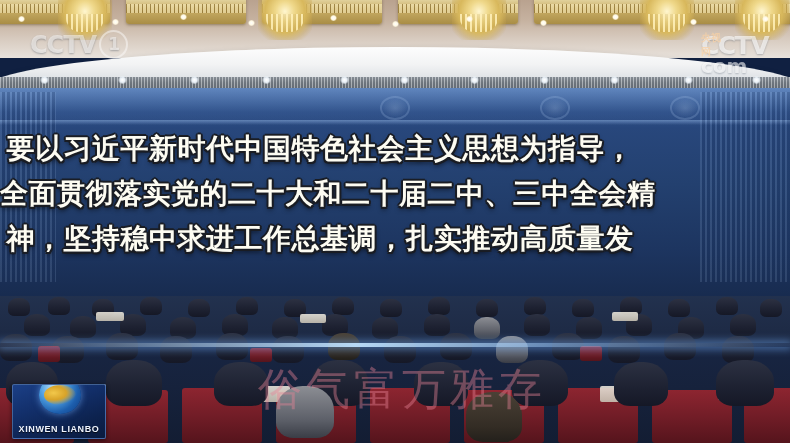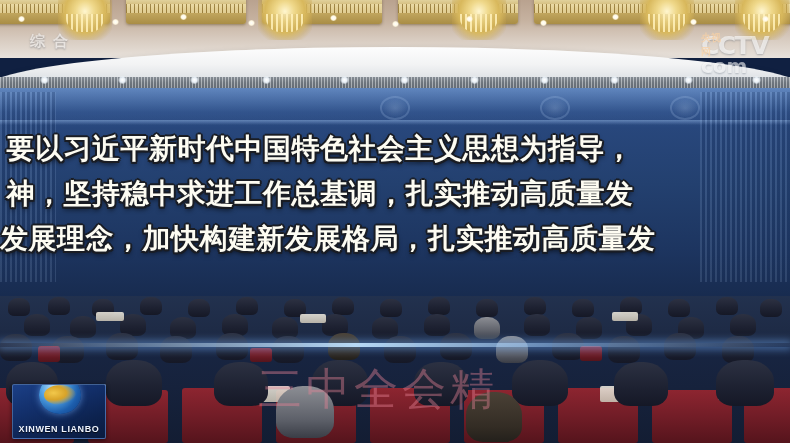--- a/index.html
+++ b/index.html
@@ -370,35 +370,37 @@
     <div class="head" style="left:512px;top:64px;width:56px;height:46px;"></div>
     <div class="head" style="left:614px;top:66px;width:54px;height:44px;"></div>
     <div class="head" style="left:716px;top:64px;width:58px;height:46px;"></div>
 
     <div class="head gray" style="left:276px;top:90px;width:58px;height:52px;"></div>
     <div class="head lite" style="left:466px;top:96px;width:56px;height:50px;"></div>
   </div>
 
   <div class="subs">
     <div class="subline">要以习近平新时代中国特色社会主义思想为指导，</div>
+    <div class="subline">全面贯彻落实党的二十大和二十届二中、三中全会精</div>
     <div class="subline">神，坚持稳中求进工作总基调，扎实推动高质量发</div>
-    <div class="subline">发展理念，加快构建新发展格局，扎实推动高质量发</div>
   </div>
 
   <div class="bug">
-    <div class="zonghe">综合</div>
+    <div>
+      <span class="cc">CCTV</span><span class="cc one">1</span>
+    </div>
   </div>
 
   <div class="wmk">
     <div class="yangshi">央视网</div>
     <div class="row1">CCTV</div>
     <div class="dotcom">com</div>
   </div>
 
-  <div class="pinkmark">三中全会精</div>
+  <div class="pinkmark">俗气富万雅存</div>
 
   <div class="newslogo">
     <div class="globe"></div>
     <div class="nl-en">XINWEN LIANBO</div>
   </div>
 
 
 </div>
 
 </body></html>

